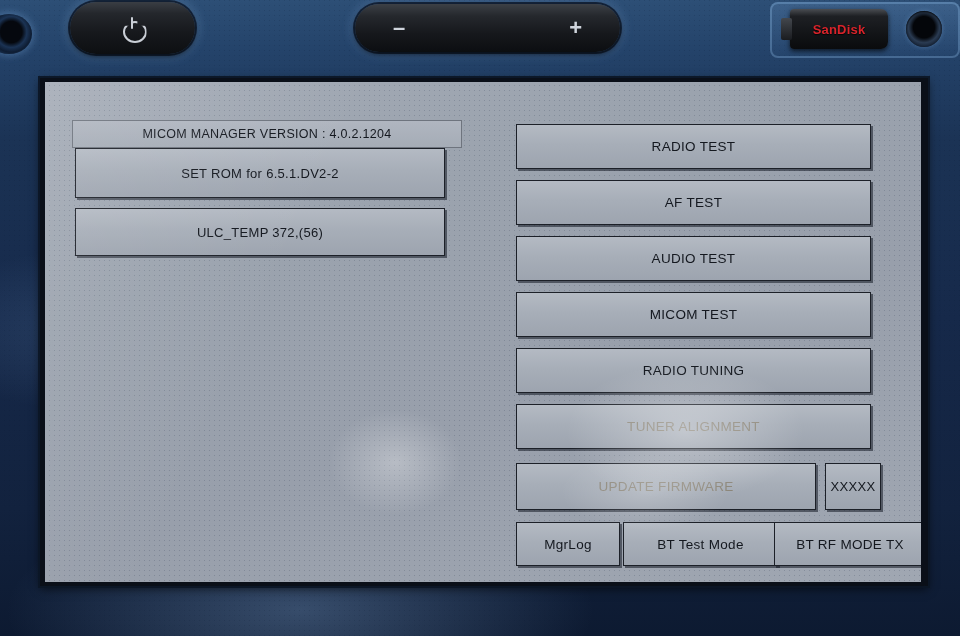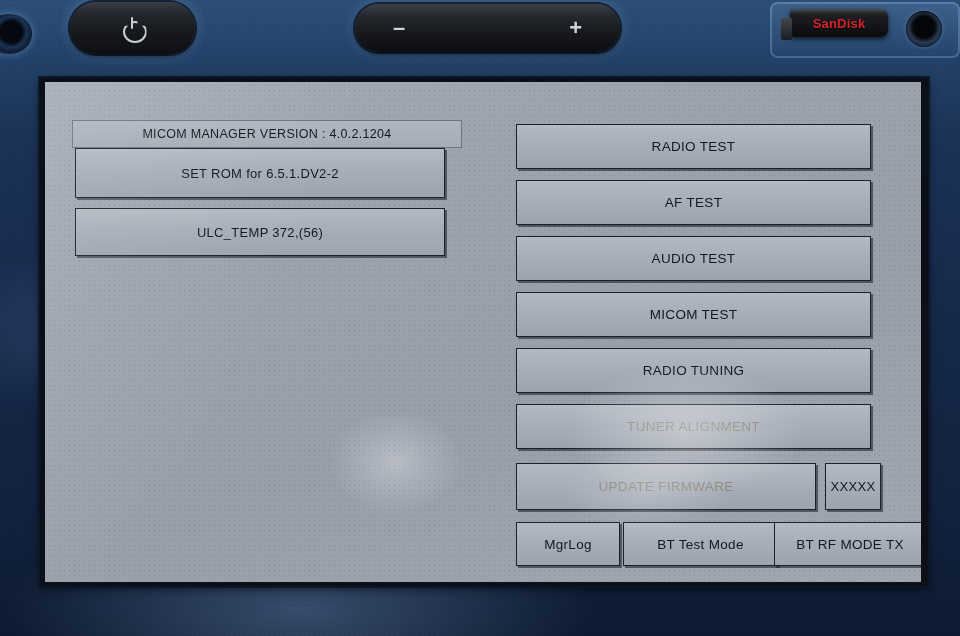--- a/index.html
+++ b/index.html
@@ -92,21 +92,21 @@
 
   #usb-bay {
     left: 770px; top: 2px;
     width: 190px; height: 56px;
     border-radius: 8px;
     background: linear-gradient(180deg, rgba(120,165,215,.22), rgba(40,75,120,.10));
     box-shadow: inset 0 0 0 2px rgba(150,195,240,.30);
   }
   #usb-drive {
     position: absolute; left: 20px; top: 7px;
-    width: 98px; height: 28px;
+    width: 98px; height: 40px;
     border-radius: 4px 7px 7px 4px;
     background: linear-gradient(180deg, #4a4d52 0%, #1e2024 18%, #141619 55%, #0a0b0d 100%);
     box-shadow: 0 2px 5px rgba(0,0,0,.7);
     display: flex; align-items: center; justify-content: center;
   }
   #usb-drive::before {
     content: "";
     position: absolute; left: -9px; top: 9px;
     width: 11px; height: 22px;
     background: linear-gradient(180deg, #43474d, #1a1c20);

